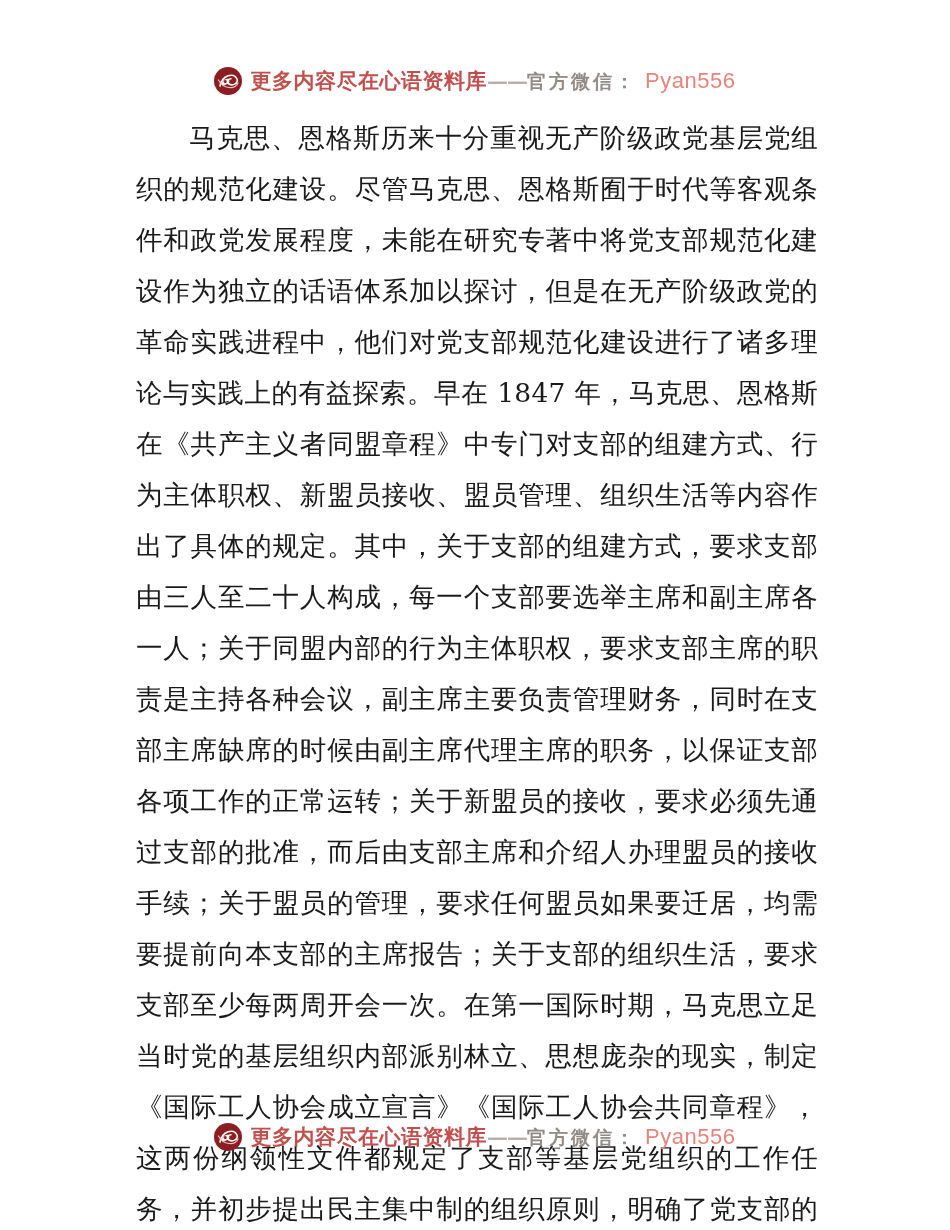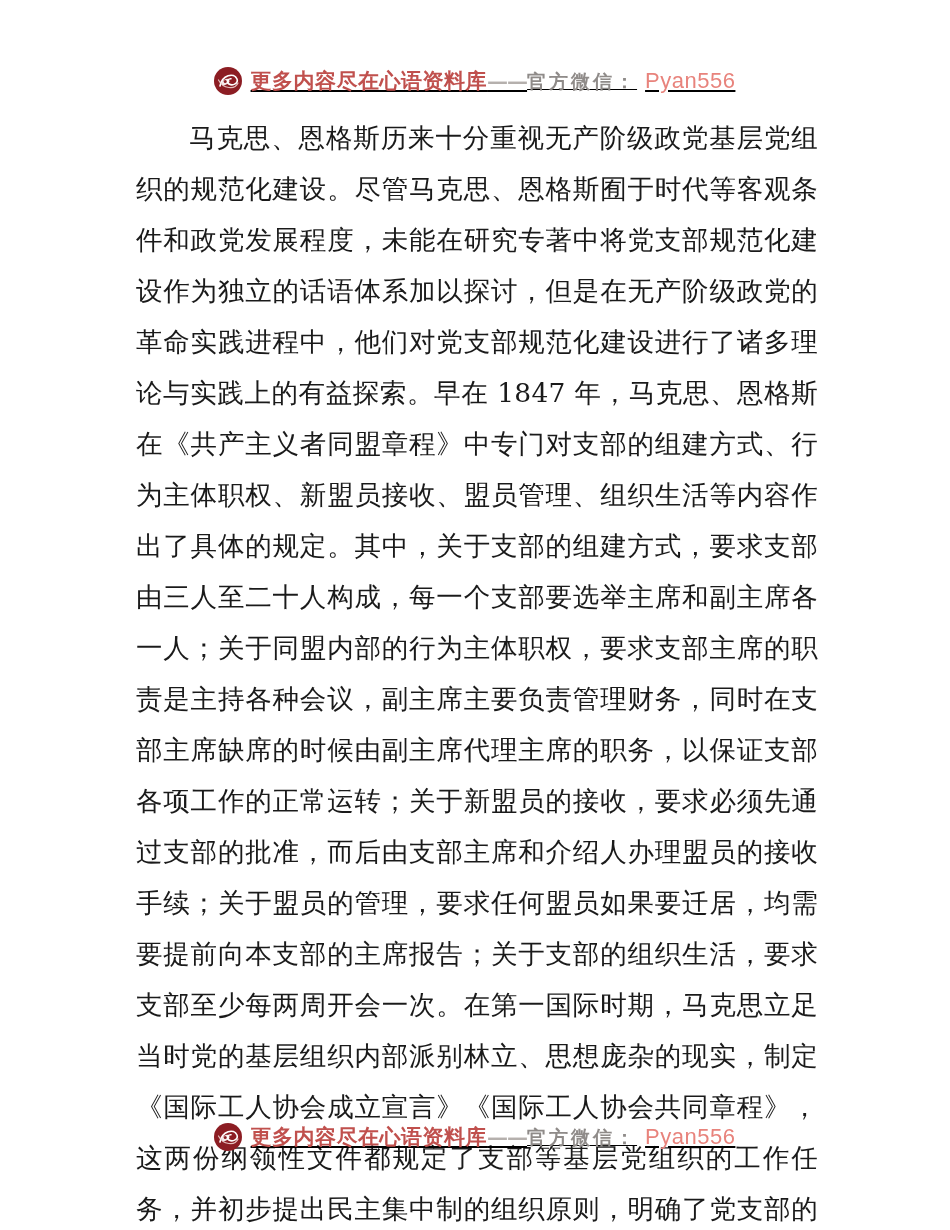--- a/index.html
+++ b/index.html
@@ -26,21 +26,20 @@
   .watermark {
     position: absolute;
     left: 0;
     width: 948px;
     display: flex;
     align-items: center;
     justify-content: center;
     gap: 0;
     white-space: nowrap;
     user-select: none;
-    text-decoration: underline;
   }
   .watermark.header { top: 66px; }
   .watermark.footer { top: 1122px; }
 
   .wm-logo {
     position: relative;
     width: 30px;
     height: 30px;
     margin-right: 8px;
     flex: 0 0 auto;

